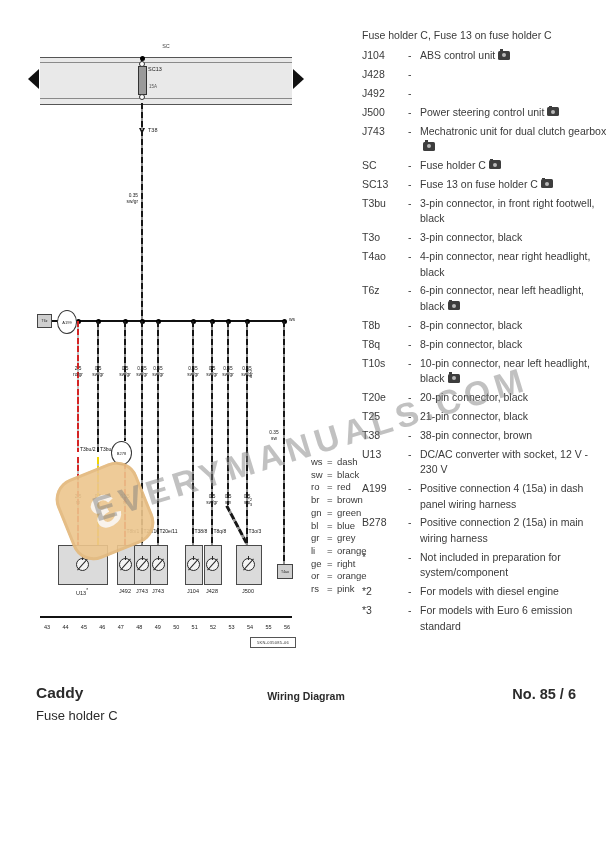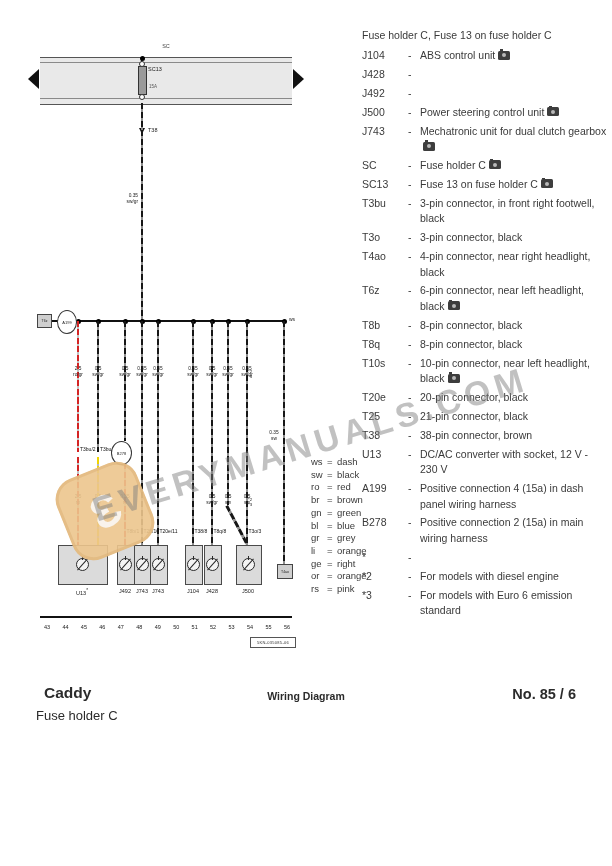--- a/index.html
+++ b/index.html
@@ -69,21 +69,21 @@
   .wc-eq{width:10px;flex:none;}
   
   #watermark{position:absolute;left:0;top:0;width:612px;height:866px;z-index:5;pointer-events:none;}
   .wm-text{position:absolute;left:88px;top:492px;transform:rotate(-17deg);transform-origin:0 0;
         font-size:34px;font-weight:bold;letter-spacing:5px;color:rgba(125,125,125,0.48);white-space:nowrap;}
   .wm-logo{position:absolute;left:62px;top:468px;width:86px;height:86px;border-radius:22px;
         background:rgba(236,197,141,0.9);transform:rotate(-22deg);
         display:flex;align-items:center;justify-content:center;box-shadow:0 0 0 3px rgba(220,175,115,0.5) inset;}
   .wm-letter{font-size:46px;font-weight:bold;color:rgba(250,250,250,0.85);transform:rotate(-8deg);}
   
-  .footer-model{position:absolute;left:44px;top:684px;font-size:15.5px;font-weight:bold;color:#2b2b2b;}
+  .footer-model{position:absolute;left:36px;top:684px;font-size:15.5px;font-weight:bold;color:#2b2b2b;}
   .footer-sub{position:absolute;left:36px;top:708px;font-size:13px;color:#2b2b2b;}
   .footer-doc{position:absolute;left:226px;top:690px;width:160px;text-align:center;
         font-size:10.5px;font-weight:bold;color:#2b2b2b;}
   .footer-num{position:absolute;left:440px;top:686px;width:136px;text-align:right;
         font-size:14.5px;font-weight:bold;color:#2b2b2b;}
 </style>
 </head>
 <body>
 
 <div class="page">
@@ -362,20 +362,21 @@
           <div class="leg-desc">Positive connection 4 (15a) in dash panel wiring harness</div>
         </div>
         <div class="leg-row">
           <div class="leg-code">B278</div>
           <div class="leg-dash">-</div>
           <div class="leg-desc">Positive connection 2 (15a) in main wiring harness</div>
         </div>
         <div class="leg-row">
           <div class="leg-code">*</div>
           <div class="leg-dash">-</div>
+          <div class="leg-desc">Not included in preparation for system/component</div>
         </div>
         <div class="leg-row">
           <div class="leg-code">*2</div>
           <div class="leg-dash">-</div>
           <div class="leg-desc">For models with diesel engine</div>
         </div>
         <div class="leg-row">
           <div class="leg-code">*3</div>
           <div class="leg-dash">-</div>
           <div class="leg-desc">For models with Euro 6 emission standard</div>

